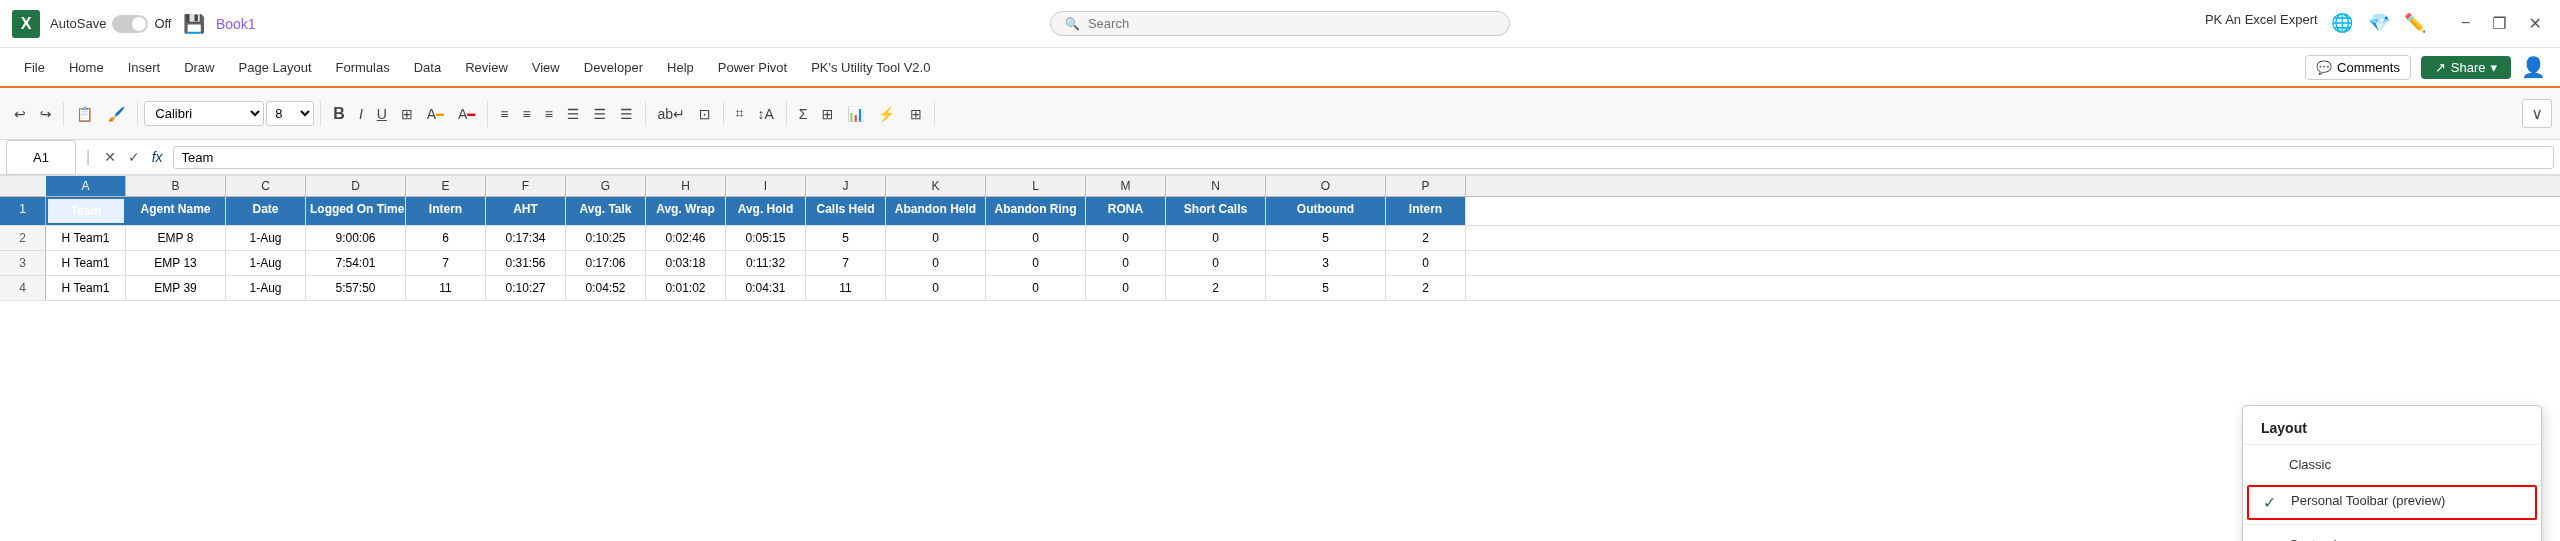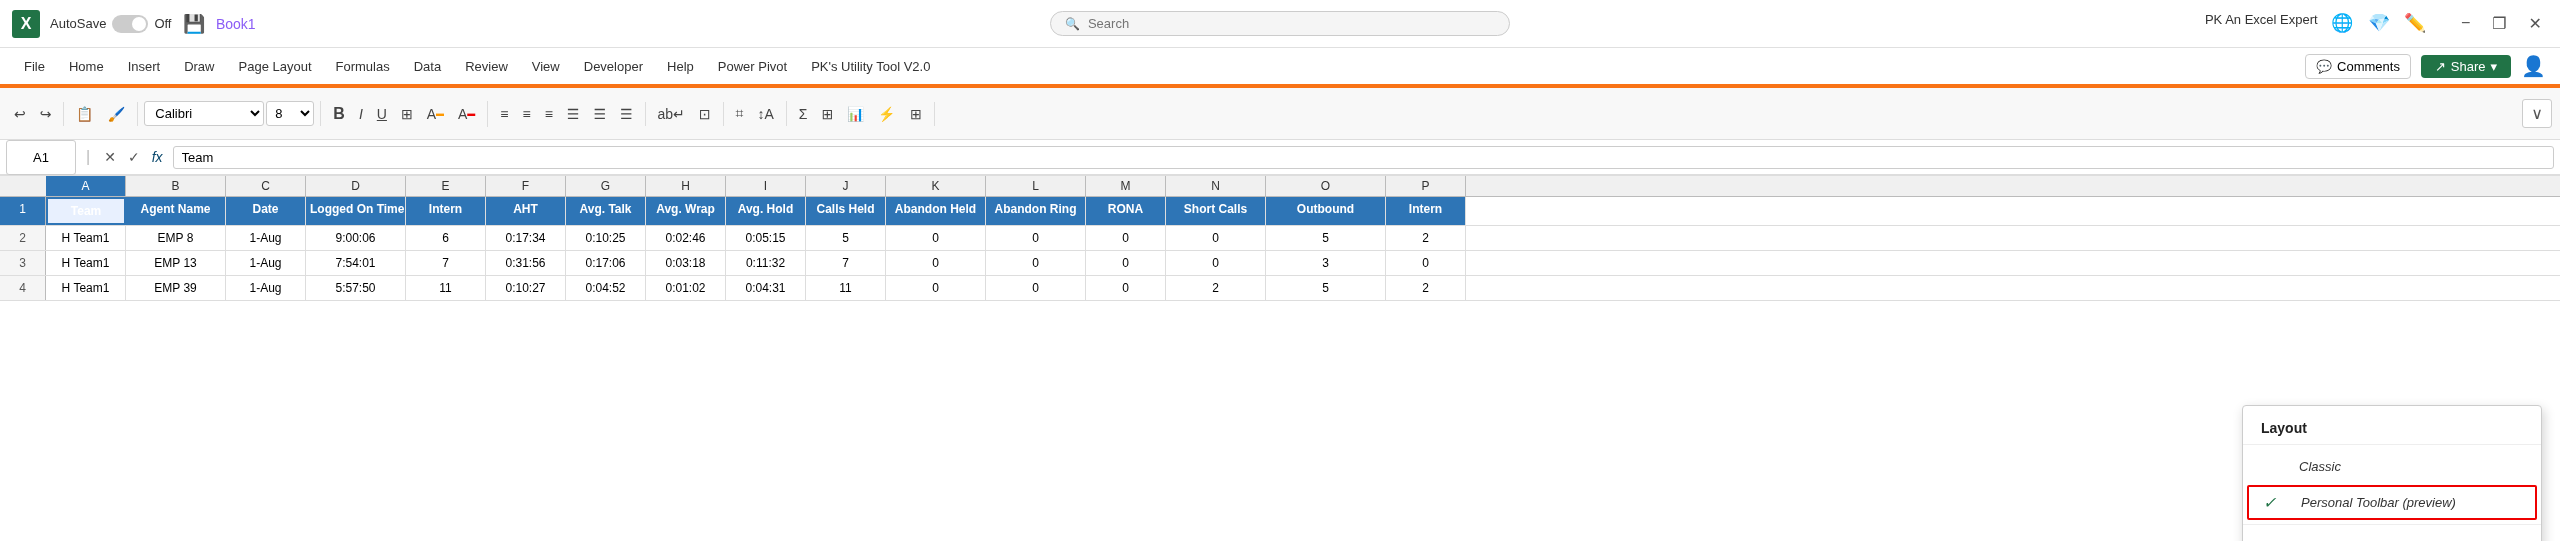--- a/index.html
+++ b/index.html
@@ -67,21 +67,21 @@
     }
     .user-name { font-size: 13px; color: #333; }
     .title-icon { font-size: 18px; color: #555; cursor: pointer; }
     .window-controls { display: flex; gap: 10px; margin-left: 14px; }
     .win-btn { font-size: 16px; color: #555; cursor: pointer; padding: 2px 6px; }
 
     
     #menu-bar {
       display: flex; align-items: center;
       height: 40px; background: #fff;
-      padding: 0 14px; border-bottom: 4px solid #f97316;
+      padding: 0 14px; border-bottom: 2px solid #f97316;
       gap: 4px;
     }
     .menu-item {
       padding: 4px 10px; font-size: 13px; color: #333;
       cursor: pointer; border-radius: 3px;
     }
     .menu-right {
       margin-left: auto; display: flex; align-items: center; gap: 10px;
     }
     .comments-btn {
@@ -212,23 +212,23 @@
       box-shadow: 2px 4px 12px rgba(0,0,0,0.18);
       z-index: 100;
       padding: 10px 0;
     }
     .dropdown-title {
       font-size: 14px; font-weight: 600;
       padding: 4px 18px 8px 18px; color: #222;
       border-bottom: 1px solid #eee; margin-bottom: 4px;
     }
     .dropdown-item {
-      display: flex; align-items: center;
+      display: flex; 
       padding: 8px 18px; font-size: 13px; color: #333;
-      cursor: pointer; gap: 20px; font-style: italic;
+      cursor: pointer; gap: 10px;
     }
     .dropdown-item.checked { font-weight: 500; }
     .check-mark { color: #217346; font-size: 16px; width: 18px; }
     .dropdown-item.highlighted {
       border: 2px solid #e00;
       border-radius: 2px;
       margin: 2px 4px;
       padding: 6px 14px;
     }
     .dropdown-divider { border: none; border-top: 1px solid #eee; margin: 4px 0; }

